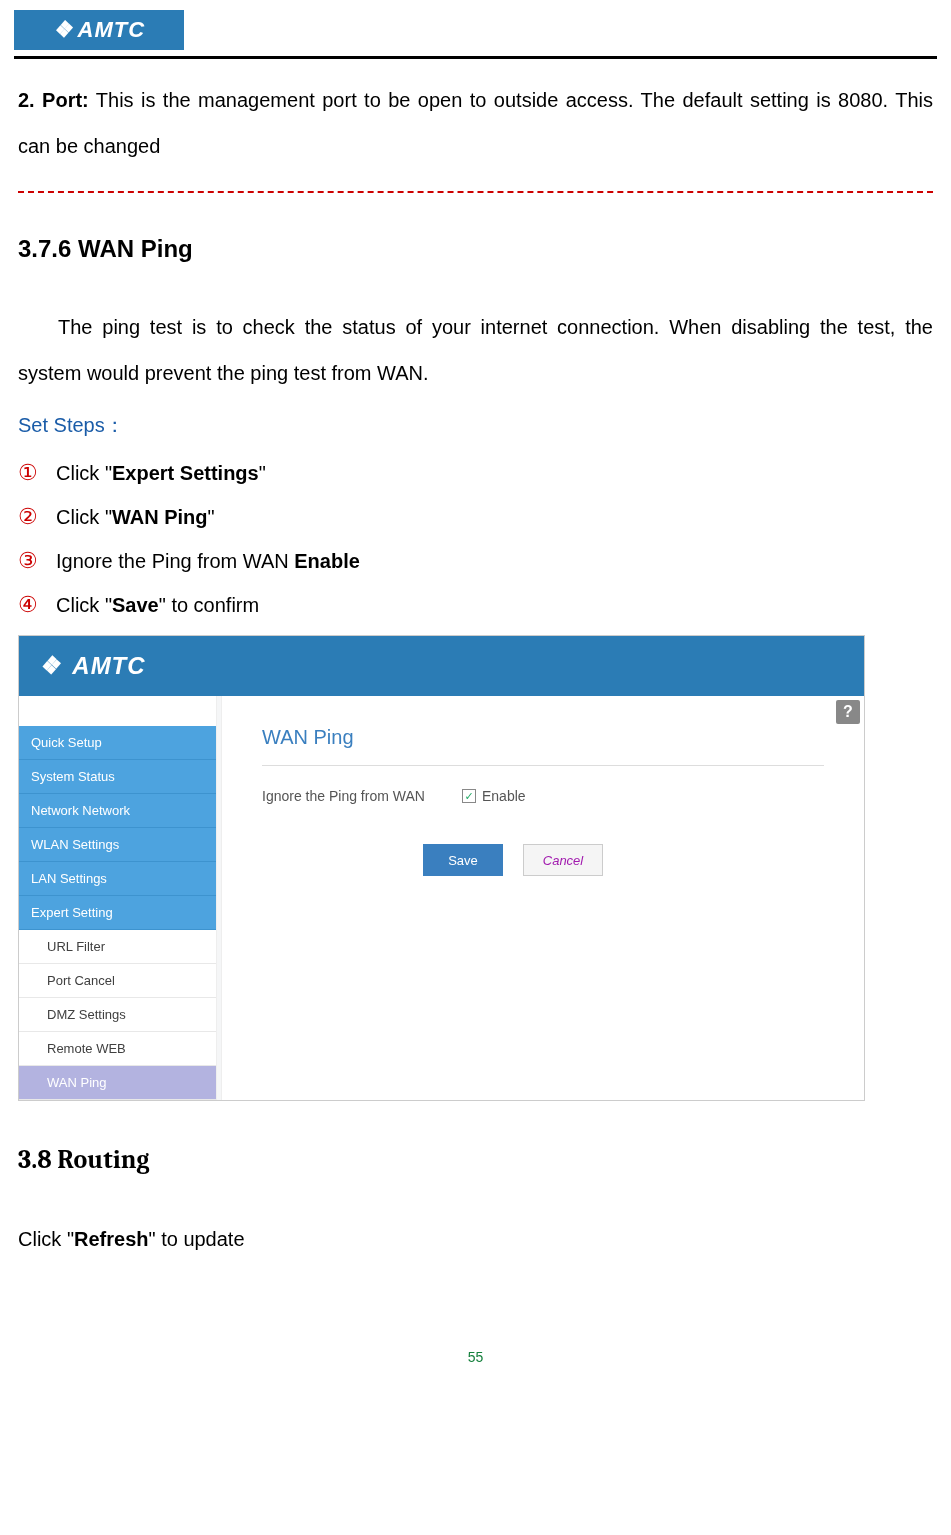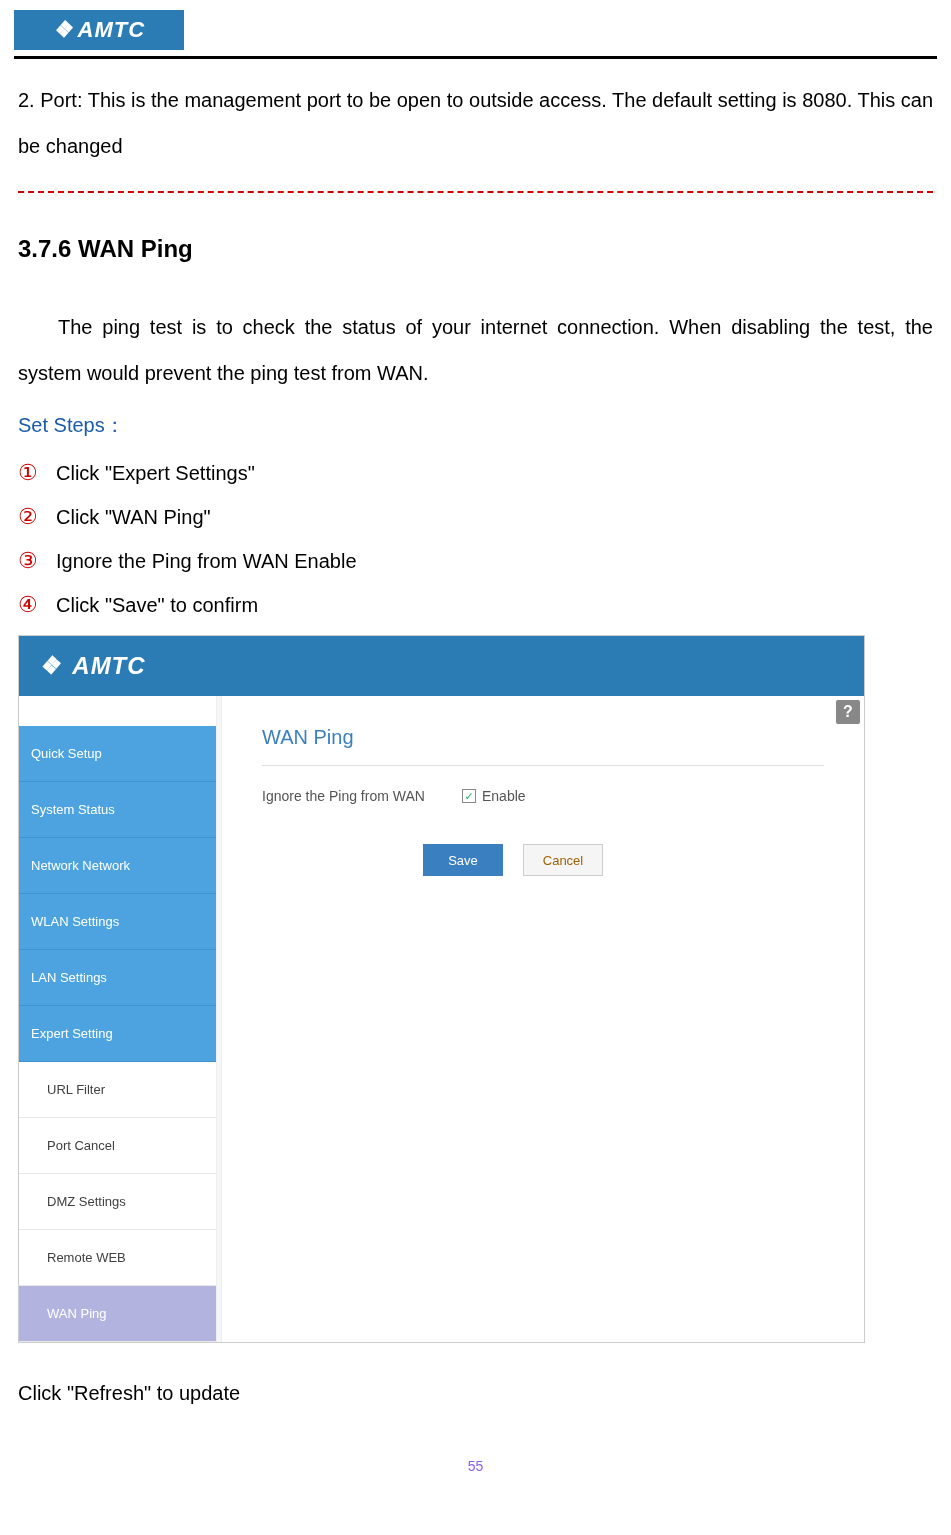--- a/index.html
+++ b/index.html
@@ -27,21 +27,21 @@
     .page-header-rule {
       border: none;
       border-top: 3px solid #000;
       margin: 6px 14px 18px 14px;
     }
     .content {
       padding: 0 18px;
       font-size: 20px;
       line-height: 2.3;
     }
-    .bold { font-weight: normal; }
+    .bold { font-weight: bold; }
     .dashed-rule {
       border: none;
       border-top: 2px dashed #c00;
       margin: 22px 0 28px 0;
     }
     .h-376 {
       font-size: 24px;
       font-weight: bold;
       margin: 18px 0 28px 0;
     }
@@ -100,21 +100,21 @@
       width: 198px;
       background: #fff;
       padding-top: 30px;
       border-right: 1px solid #eee;
     }
     .ss-nav {
       list-style: none;
       font-size: 13px;
     }
     .ss-nav li {
-      padding: 20px 12px;
+      padding: 9px 12px;
       border-bottom: 1px solid #e8e8e8;
       color: #555;
     }
     .ss-nav li.top {
       background: #4da3df;
       color: #fff;
       border-bottom: 1px solid #3d93cf;
     }
     .ss-nav li.sub {
       padding-left: 28px;
@@ -193,36 +193,37 @@
       font-size: 13px;
       border: 1px solid #ccc;
     }
     .ss-btn.primary {
       background: #3a7fbf;
       color: #fff;
       border-color: #3a7fbf;
     }
     .ss-btn.secondary {
       background: #f5f5f5;
-      color: #a16207;
+      color: #a21caf;
+      font-style: italic;
     }
     .h-38 {
       font-size: 26px;
       font-weight: bold;
       font-family: Cambria, Georgia, serif;
       margin: 10px 0 28px 0;
     }
     .routing-text {
       line-height: 2.0;
     }
     .page-number {
       text-align: center;
       font-size: 14px;
-      margin-top: 45px;
-      color: #8b5cf6;
+      margin-top: 90px;
+      color: #15803d;
     }
     .logo-marker {
       display: inline-block;
       transform: rotate(-10deg);
       margin-right: 4px;
     }
   </style>
 </head>
 <body>
 
@@ -309,18 +310,19 @@
       </div>
       <div class="ss-buttons">
         <div class="ss-btn primary">Save</div>
         <div class="ss-btn secondary">Cancel</div>
       </div>
     </div>
   </div>
 </div>
 
 <div class="content">
+  <h2 class="h-38">3.8 Routing</h2>
   <p class="routing-text">
     <span>Click "</span><span class="bold">Refresh</span><span>" to update</span>
   </p>
 </div>
 
 <div class="page-number">55</div>
 
 </body></html>

